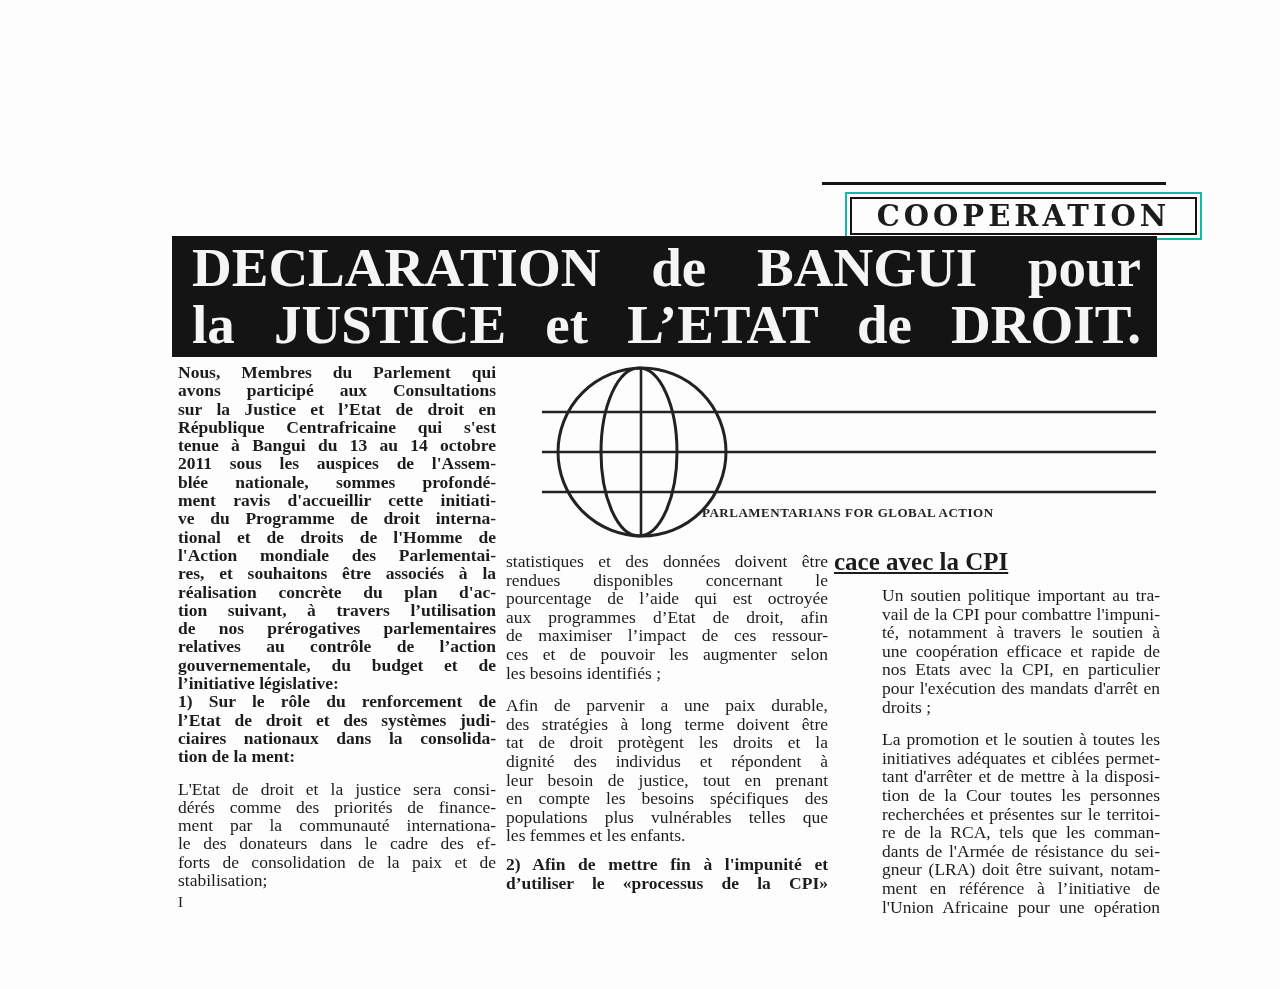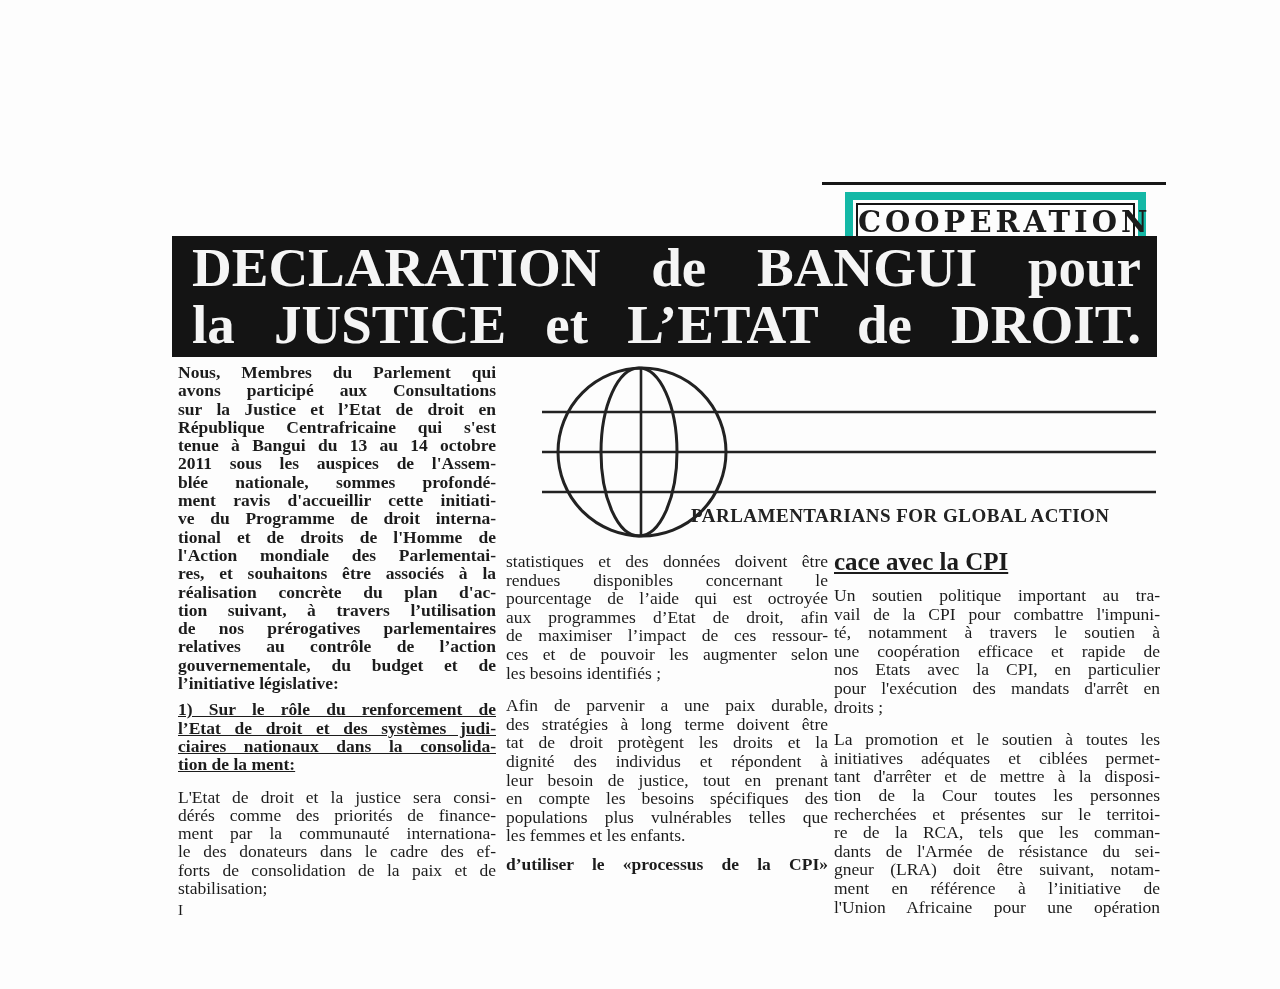--- a/index.html
+++ b/index.html
@@ -10,57 +10,57 @@
     position:relative; width:1280px; height:989px; overflow:hidden;
     background:var(--paper); color:var(--ink);
     font-family:"Liberation Serif", serif;
   }
   .ln{display:block;}
   .ln.j{text-align:justify; text-align-last:justify;}
 
   
   .kicker-rule{position:absolute; left:822px; top:182px; width:344px; height:3px; background:#161616;}
   .kicker{
-    position:absolute; left:845px; top:192px; width:301px; box-sizing:border-box;
-    border:8px solid #14b8a6; padding:3px; background:var(--paper);
+    position:absolute; left:845px; top:192px; width:357px; box-sizing:border-box;
+    border:2px solid #14b8a6; padding:3px; background:var(--paper);
   }
   .kicker-inner{
     border:2px solid #131313; text-align:center;
     font-family:"DejaVu Serif", serif; font-weight:bold;
     font-size:29px; line-height:34px; letter-spacing:4px;
   }
 
   
   .banner{
     position:absolute; left:172px; top:236px; width:985px; height:121px;
     box-sizing:border-box; background:var(--banner); color:#f5f5f5;
     padding:3px 16px 2px 20px;
   }
   .banner .ln{font-size:55px; line-height:57px; font-weight:bold;}
 
   
   .logo{position:absolute; left:540px; top:364px; width:618px; height:180px;}
   .logo svg{position:absolute; left:0; top:0;}
   .logo-caption{
-    position:absolute; left:151px; top:141px; white-space:nowrap;
-    font-weight:bold; font-size:19px; letter-spacing:0.5px; color:#222;
+    position:absolute; left:162px; top:141px; white-space:nowrap;
+    font-weight:bold; font-size:13px; letter-spacing:0.5px; color:#222;
   }
 
   
   .col{position:absolute;}
   .col .ln{font-size:17.5px;}
   .col-left{left:178px; top:363px; width:318px;}
   .col-left .ln{line-height:18.3px;}
   .col-mid{left:506px; top:552px; width:322px;}
   .col-mid .ln{line-height:18.6px;}
   .col-right{left:834px; top:552px; width:326px;}
-  .col-right .ln{line-height:18.6px;}
+  .col-right .ln{line-height:18.6px;margin-left:48px;}
 
   .bold{font-weight:bold;}
-  .blk-h1{margin-top:8px;text-decoration:underline;}
+  .blk-h1{}
   .blk-p{margin-top:14px;}
   .blk-h2{margin-top:10px;}
   .frag{display:block; margin-top:6px; font-size:15px; line-height:15px;}
   .rh{font-size:25px; line-height:20px;text-decoration:underline;}
 </style>
 </head>
 <body>
 
 <div class="page">
 
@@ -139,20 +139,21 @@
         <div class="ln j">Afin de parvenir a une paix durable,</div>
         <div class="ln j">des stratégies à long terme doivent être</div>
         <div class="ln j">tat de droit protègent les droits et la</div>
         <div class="ln j">dignité des individus et répondent à</div>
         <div class="ln j">leur besoin de justice, tout en prenant</div>
         <div class="ln j">en compte les besoins spécifiques des</div>
         <div class="ln j">populations plus vulnérables telles que</div>
         <div class="ln">les femmes et les enfants.</div>
       </div>
     <div class="bold blk-h2">
+        <div class="ln j">2) Afin de mettre fin à l'impunité et</div>
         <div class="ln j">d’utiliser le «processus de la CPI»</div>
       </div>
   </div>
 
   <div class="col col-right">
     <div class="bold rh">cace avec la CPI</div>
     <div class="blk-p">
         <div class="ln j">Un soutien politique important au tra-</div>
         <div class="ln j">vail de la CPI pour combattre l'impuni-</div>
         <div class="ln j">té, notamment à travers le soutien à</div>

